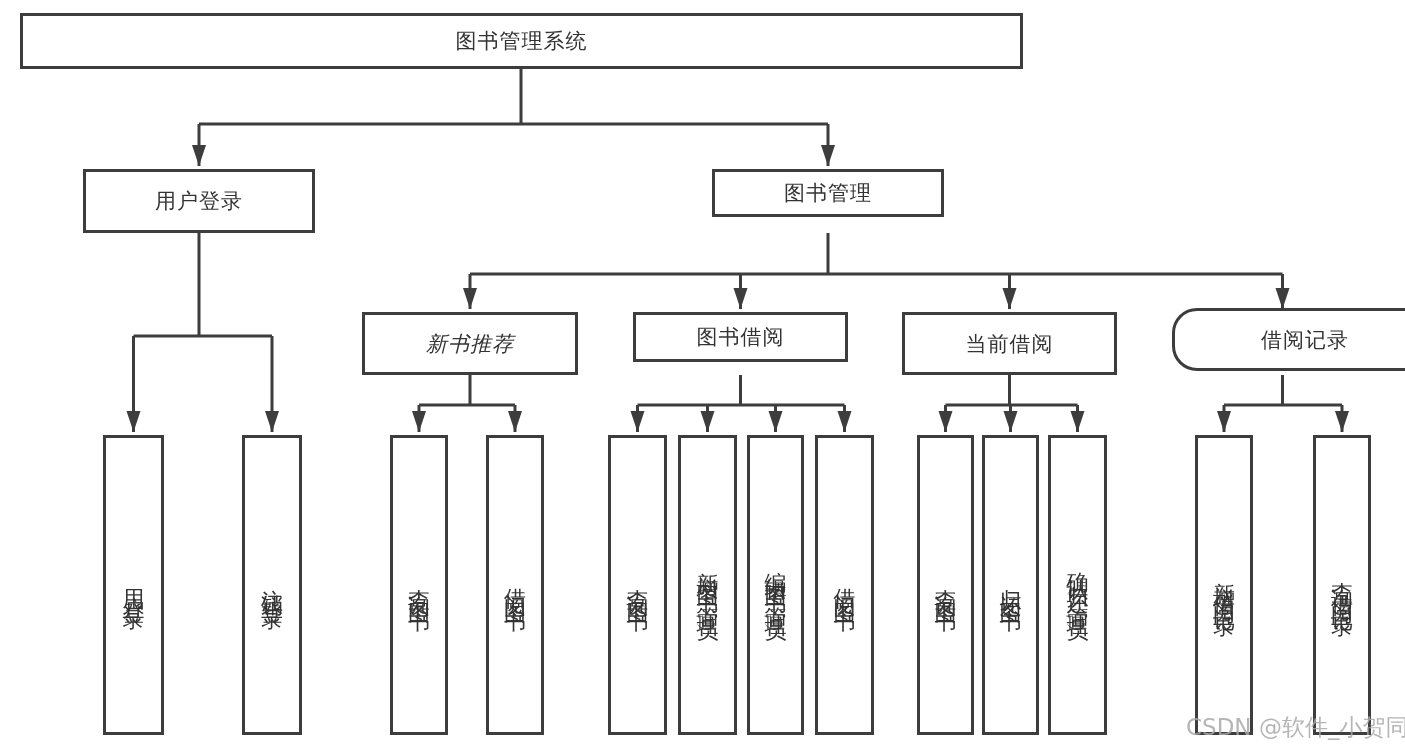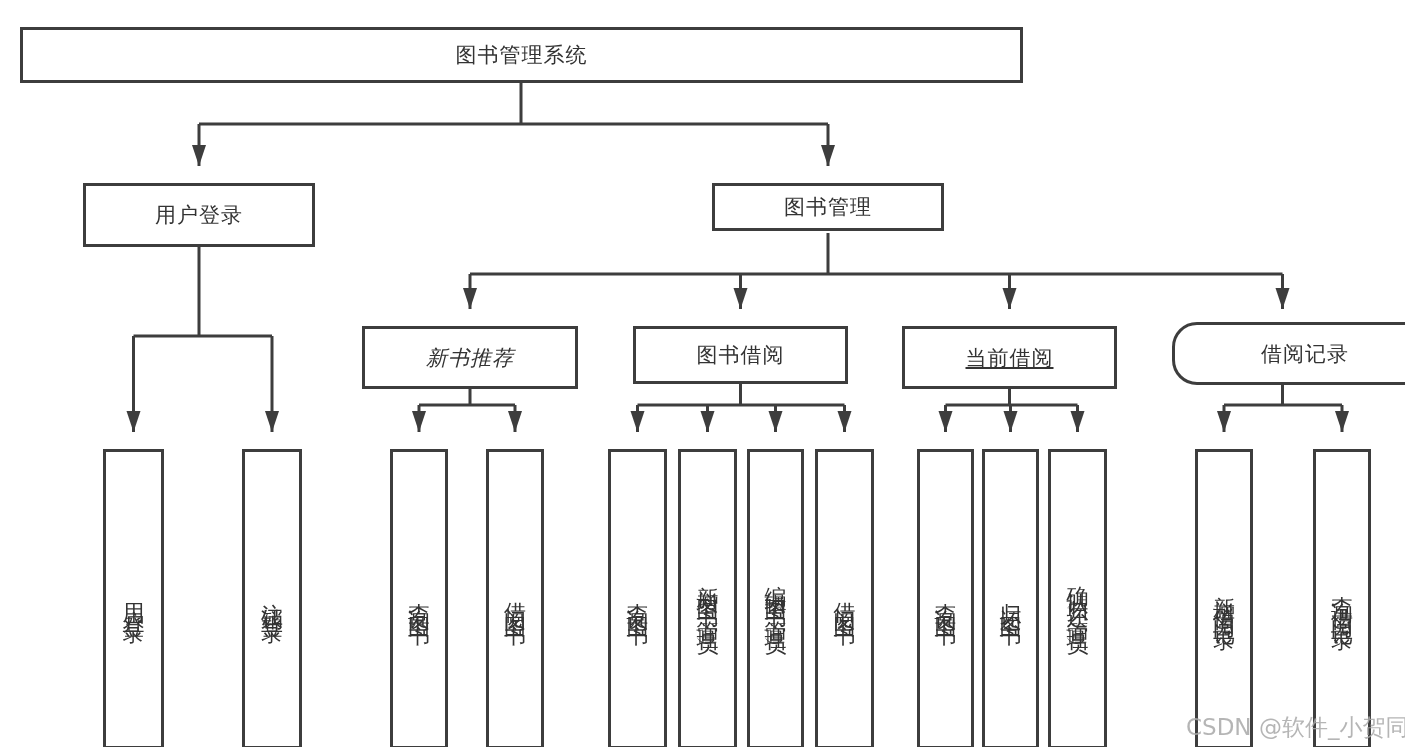--- a/index.html
+++ b/index.html
@@ -14,21 +14,20 @@
   svg.wires { position: absolute; left: 0; top: 0; pointer-events: none; }
   .box {
     position: absolute;
     box-sizing: border-box;
     background: #ffffff;
     border: 3px solid #3d3d3d;
     display: flex;
     align-items: center;
     justify-content: center;
     color: #333333;
-    margin-top: 14px;
   }
   .hlabel {
     font-size: 21px;
     letter-spacing: 1px;
     white-space: nowrap;
   }
   .vlabel {
     writing-mode: vertical-rl;
     text-orientation: mixed;
     font-size: 22px;
@@ -116,24 +115,24 @@
   <div class="box" style="left:83px; top:169px; width:232px; height:64px;">
     <span class="hlabel">用户登录</span>
   </div>
   <div class="box" style="left:712px; top:169px; width:232px; height:48px;">
     <span class="hlabel">图书管理</span>
   </div>
 
   <div class="box" style="left:362px; top:312px; width:216px; height:63px;font-style:italic;">
     <span class="hlabel">新书推荐</span>
   </div>
-  <div class="box" style="left:633px; top:312px; width:215px; height:58px;">
+  <div class="box" style="left:633px; top:312px; width:215px; height:50px;">
     <span class="hlabel">图书借阅</span>
   </div>
-  <div class="box" style="left:902px; top:312px; width:215px; height:63px;text-decoration:underline;">
+  <div class="box" style="left:902px; top:312px; width:215px; height:63px;">
     <span class="hlabel">当前借阅</span>
   </div>
   <div class="box" style="left:1172px; top:308px; width:266px; height:63px;border-radius:25px;">
     <span class="hlabel">借阅记录</span>
   </div>
 
   <div class="box" style="left:103px; top:435px; width:61px; height:300px;">
     <span class="vlabel">用户登录</span>
   </div>
   <div class="box" style="left:242px; top:435px; width:60px; height:300px;">

